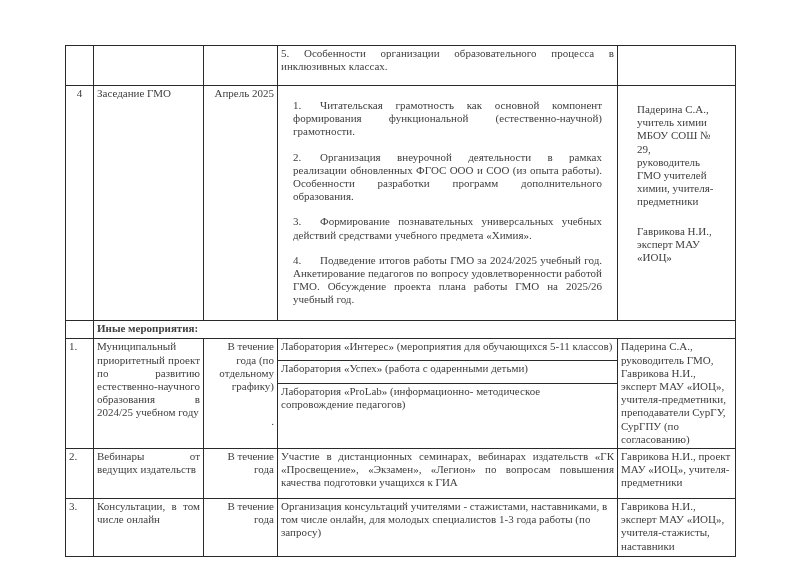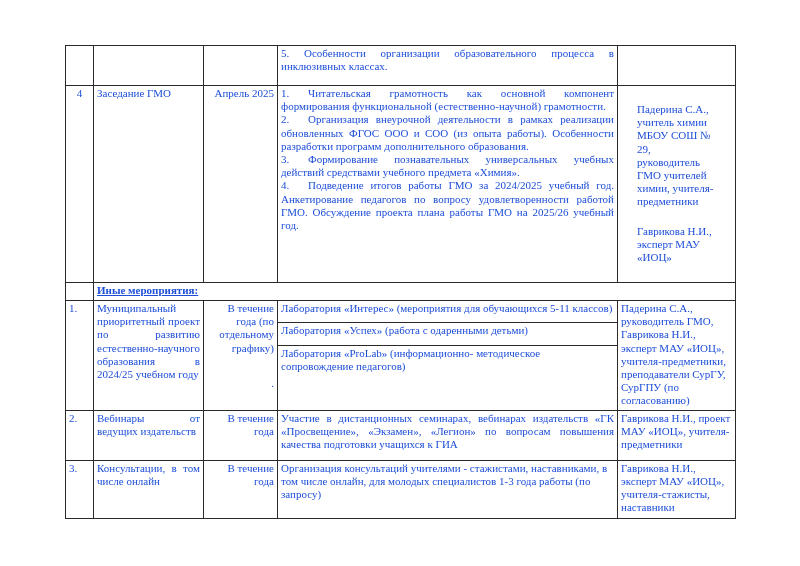--- a/index.html
+++ b/index.html
@@ -7,44 +7,44 @@
     padding: 0;
     background: #ffffff;
   }
   .page {
     position: relative;
     width: 800px;
     height: 566px;
     background: #ffffff;
     overflow: hidden;
     font-family: "Liberation Serif", "DejaVu Serif", serif;
-    color: #1d4ed8;
+    color: #404040;
   }
   table.plan {
     position: absolute;
     left: 65px;
     top: 45px;
     width: 670px;
     border-collapse: collapse;
     table-layout: fixed;
     font-size: 11px;
     line-height: 1.2;
   }
   table.plan td {
     border: 1px solid #2a2a2a;
     vertical-align: top;
     padding: 1px 3px 2px 3px;
     overflow: hidden;
   }
   .just { text-align: justify; }
   .ctr  { text-align: right; }
   .num-ctr { text-align: center; }
-  .bold { font-weight: bold; text-decoration: underline; }
+  .bold { font-weight: bold; }
   p.item {
-    margin: 0;
+    margin: 12px;
     text-align: justify;
   }
   p.item .pnum {
     display: inline-block;
     min-width: 27px;
   }
   .resp-part { margin: 16px; }
   .date-dot { margin-top: 22px; }
   .lab-cell { padding-top: 2px; }
 </style>

